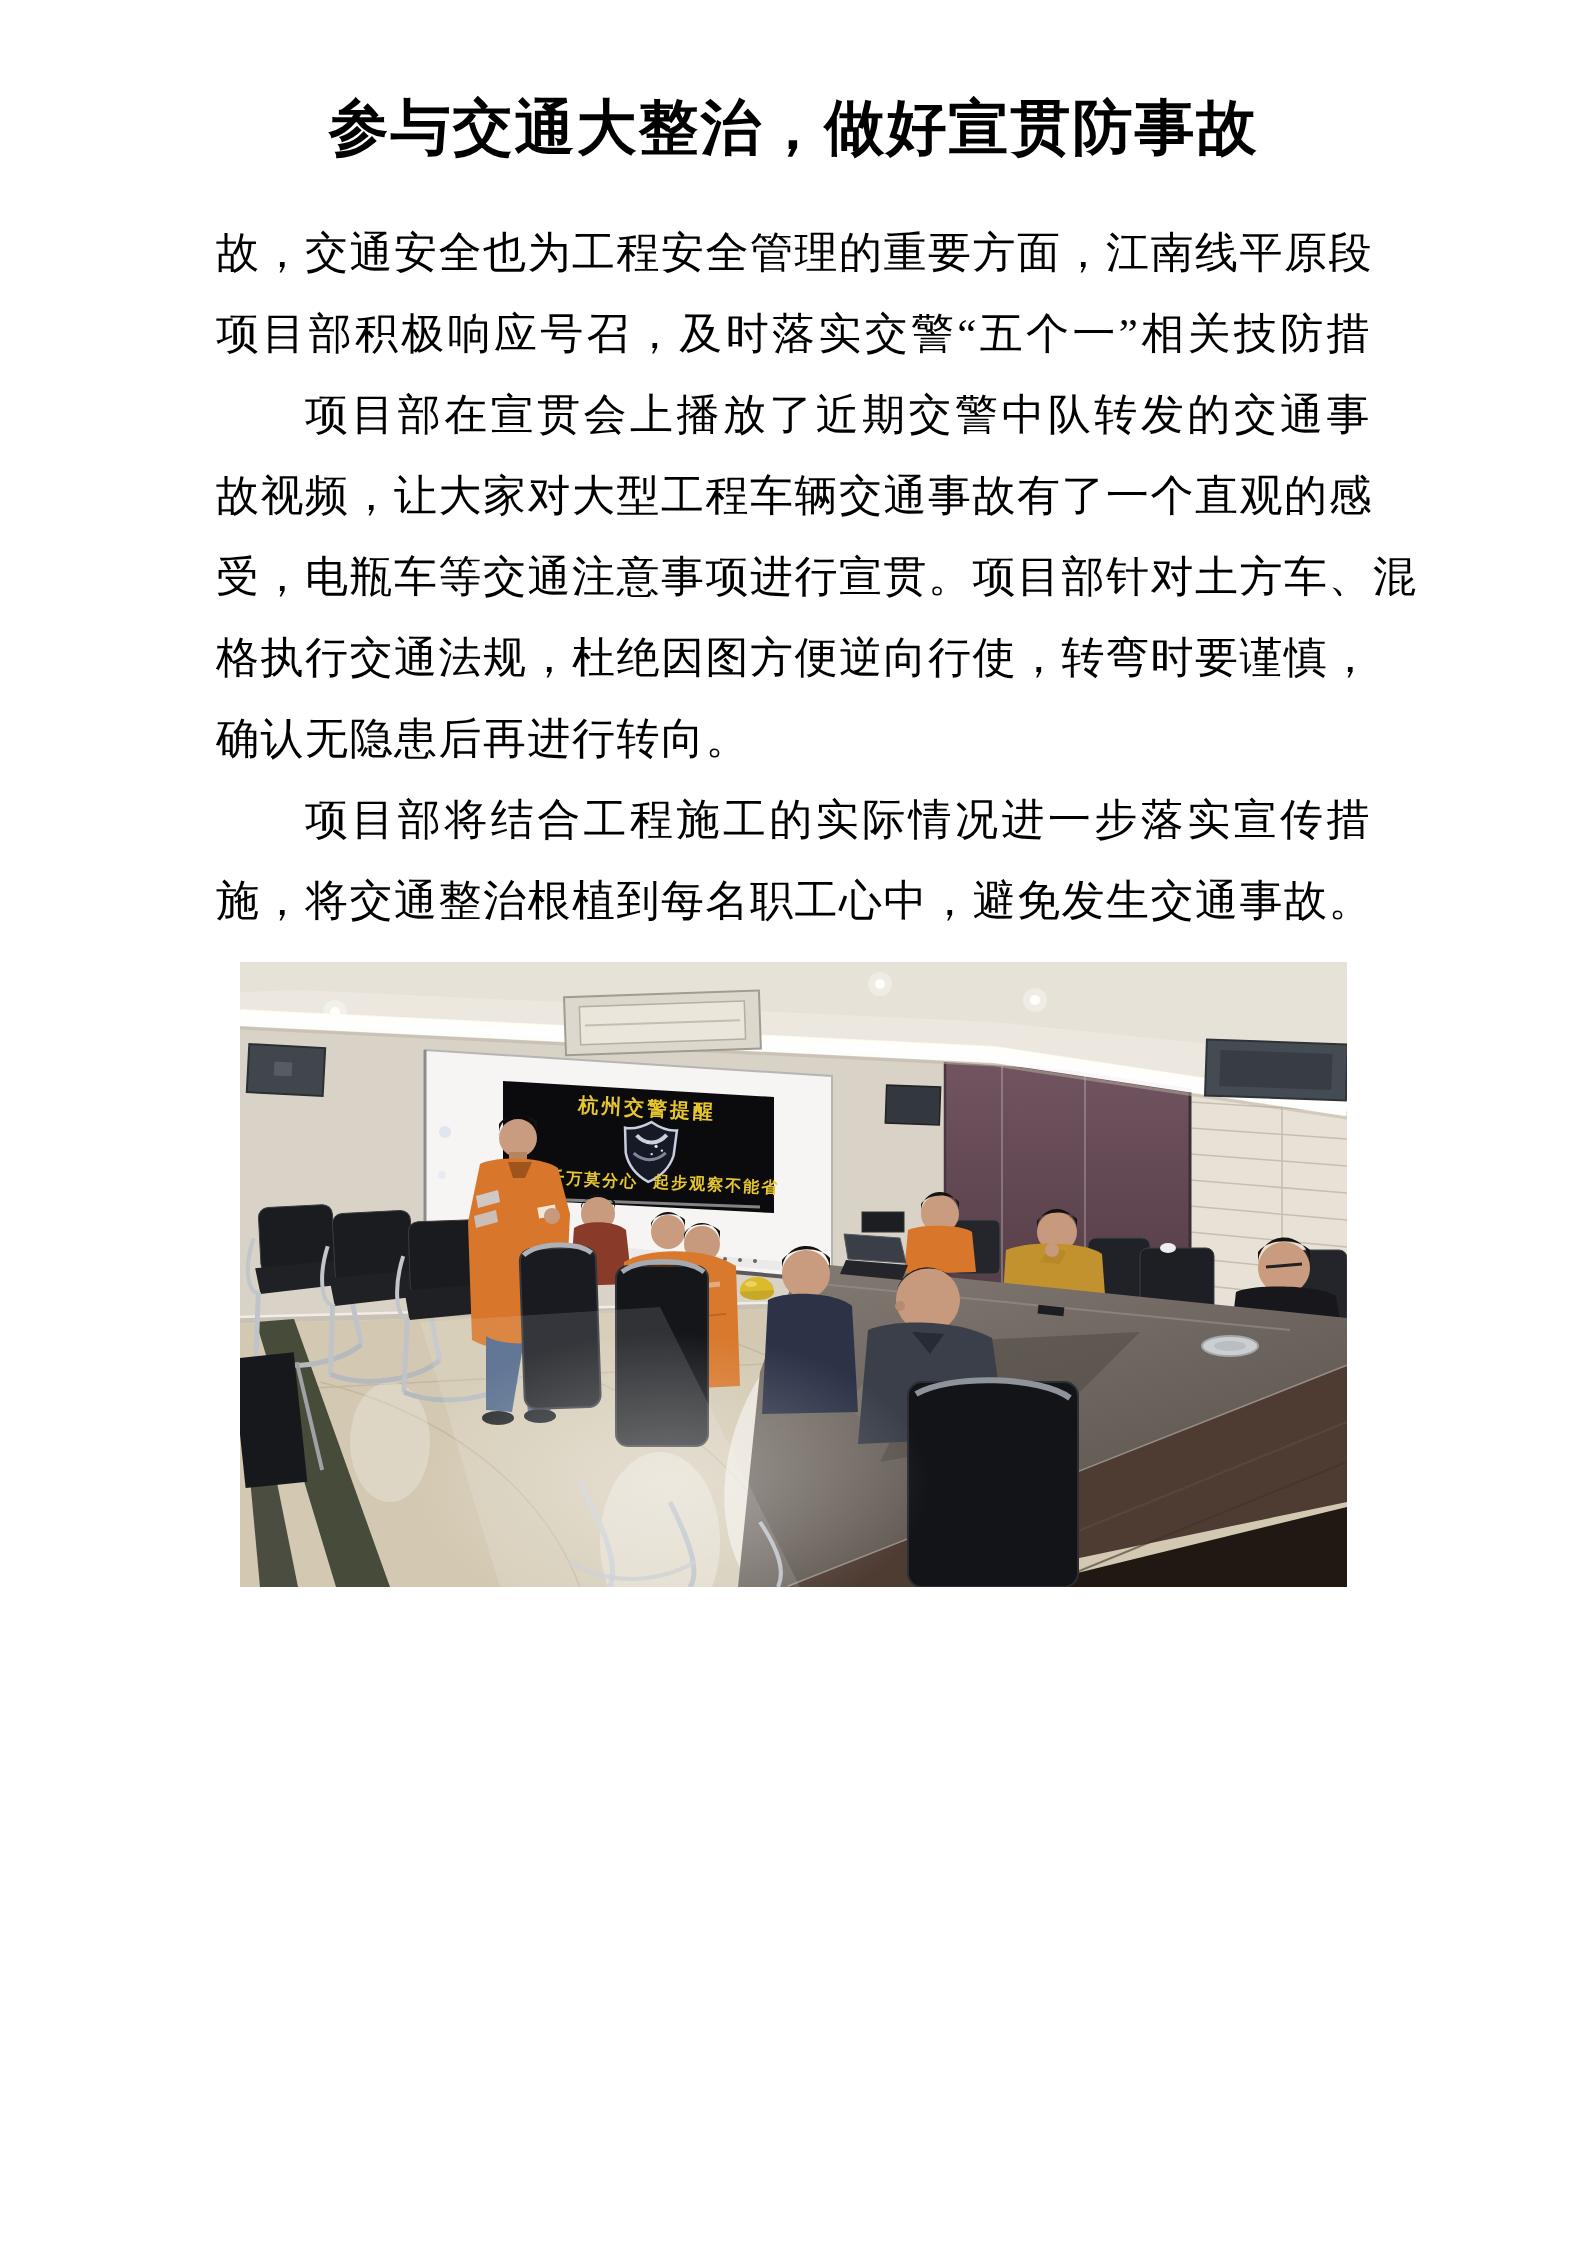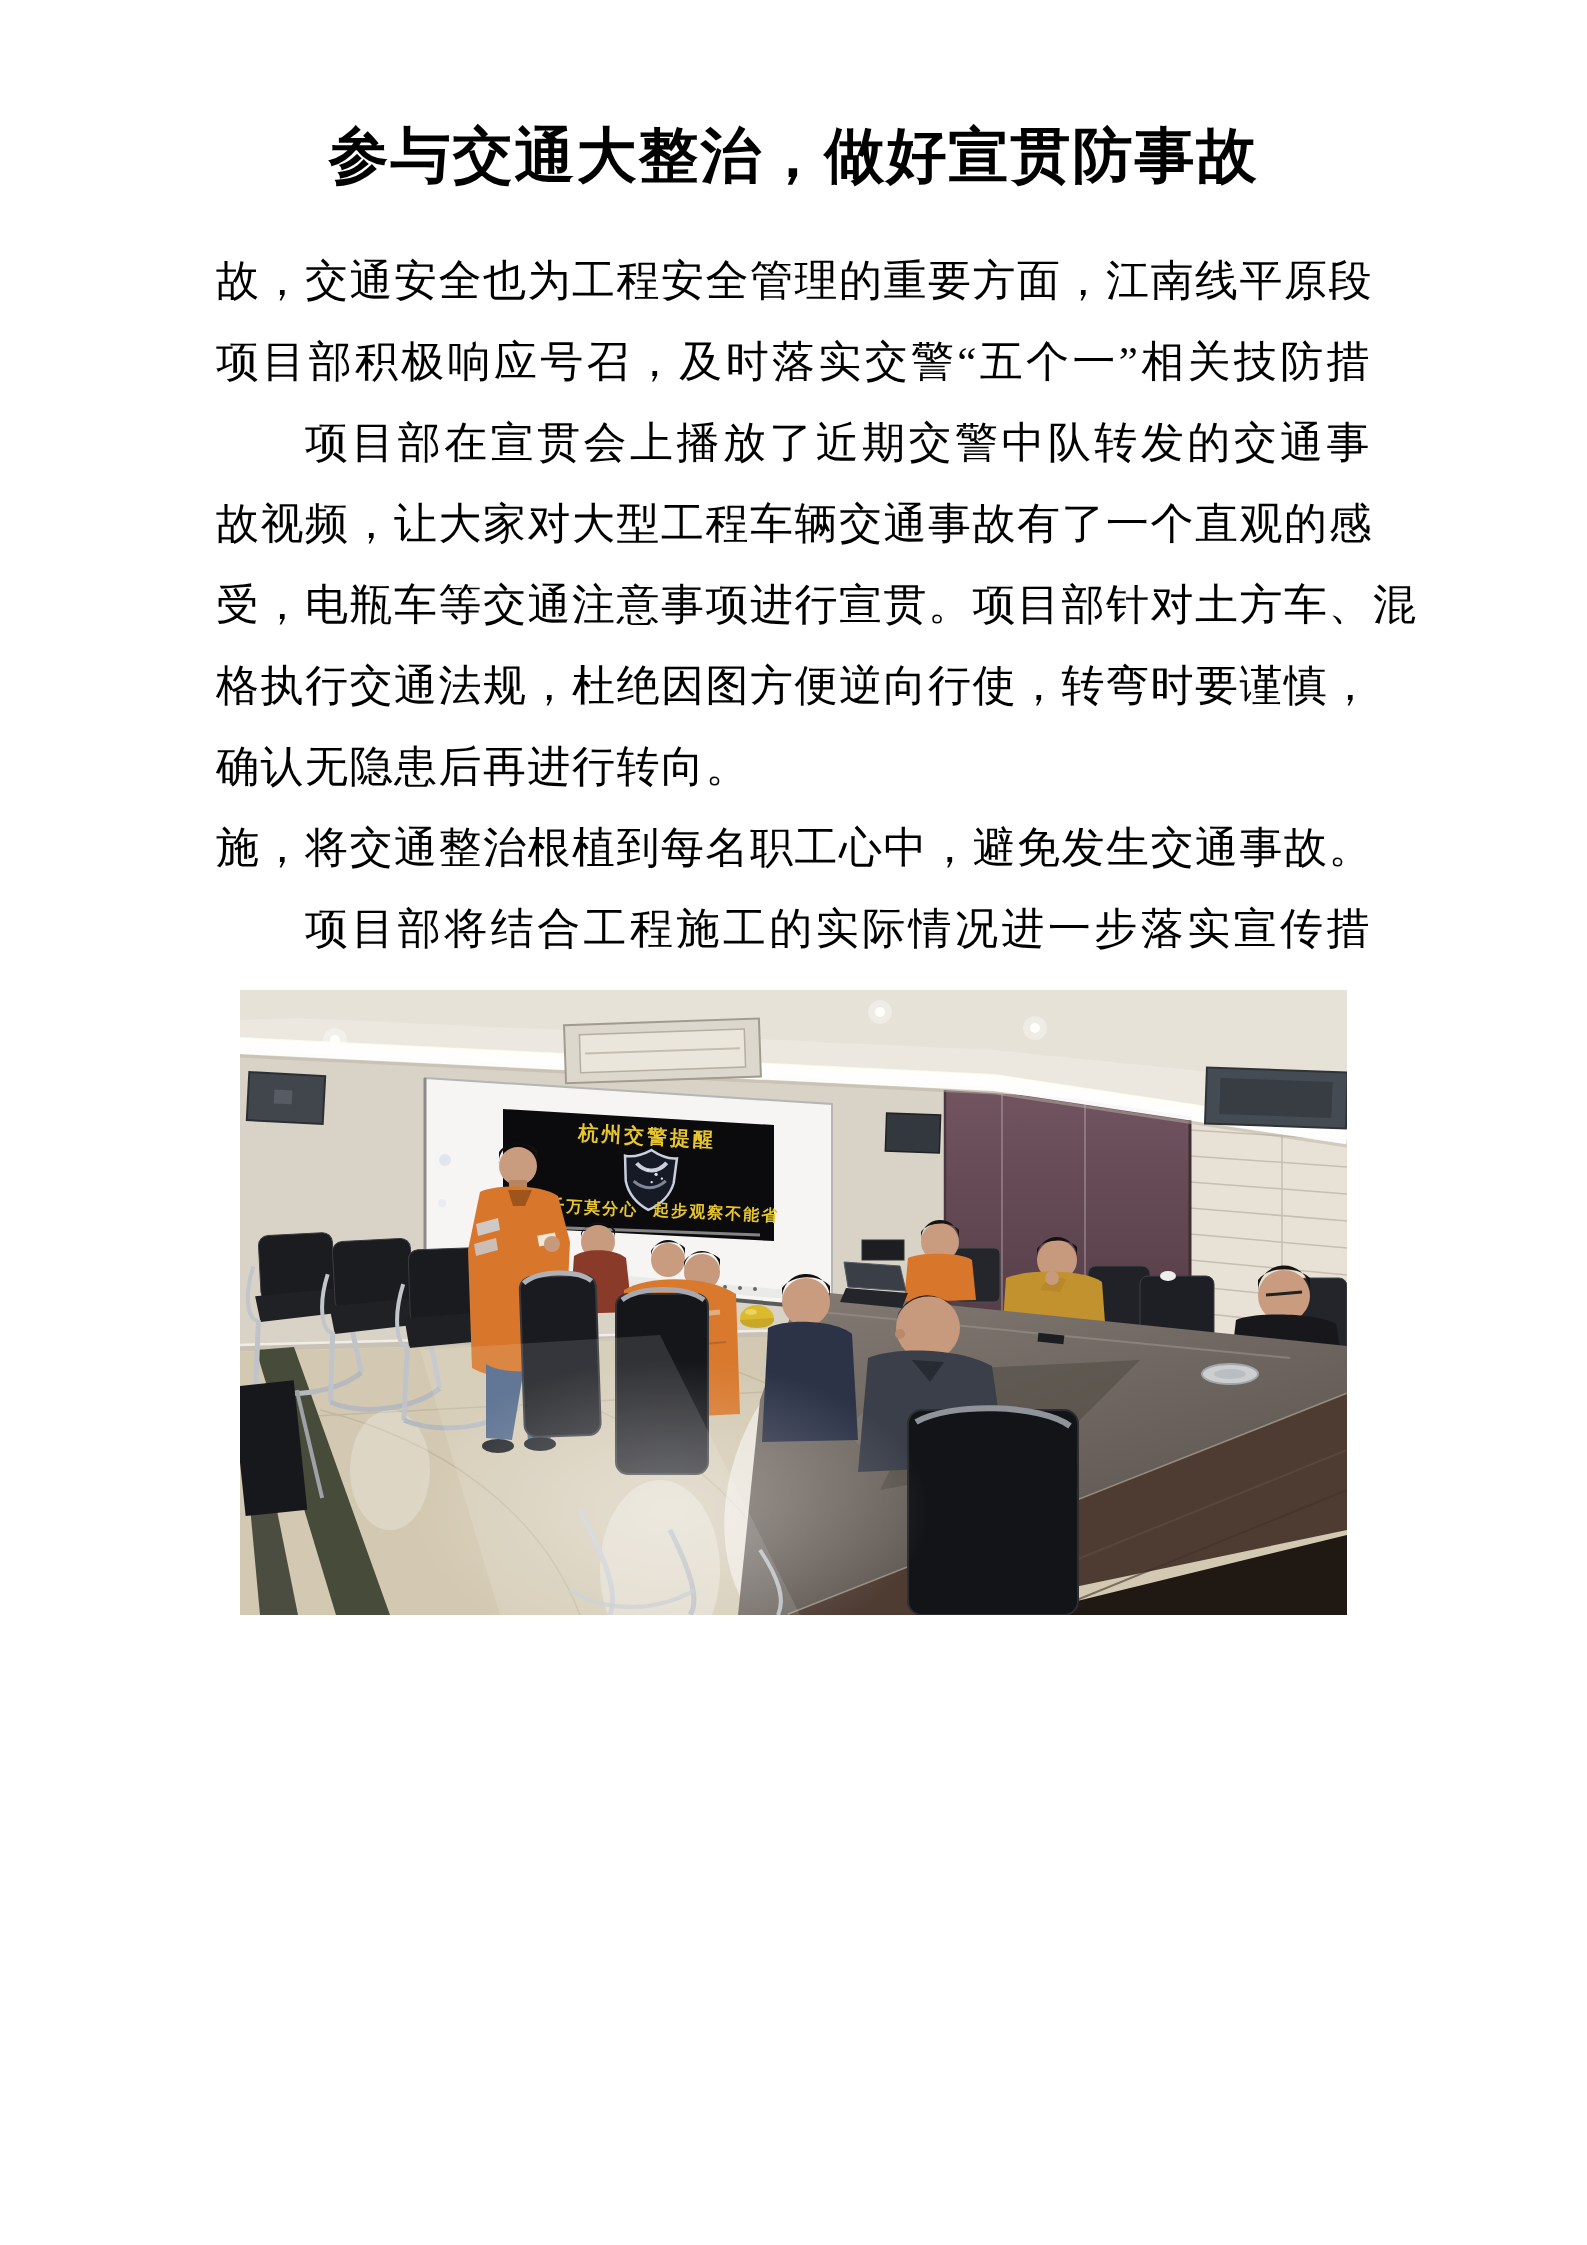--- a/index.html
+++ b/index.html
@@ -6,21 +6,21 @@
   .page{
     position:relative;
     width:1587px;height:2245px;
     background:#ffffff;
     overflow:hidden;
     font-family:"Liberation Serif","DejaVu Serif",serif;
     color:#000;
   }
   .doc-title{
     margin:0;
-    padding-top:120px;
+    padding-top:92px;
     text-align:center;
     font-size:60px;
     line-height:1.2;
     font-weight:bold;
     letter-spacing:2px;
     font-family:"Liberation Serif","DejaVu Serif",serif;
   }
   .body-text{
     margin:48px 216px 0 216px;
   }
@@ -50,22 +50,22 @@
   <h1 class="doc-title">参与交通大整治，做好宣贯防事故</h1>
 
   <div class="body-text">
     <div class="line">故，交通安全也为工程安全管理的重要方面，江南线平原段</div>
     <div class="line">项目部积极响应号召，及时落实交警“五个一”相关技防措</div>
     <div class="line indent">项目部在宣贯会上播放了近期交警中队转发的交通事</div>
     <div class="line">故视频，让大家对大型工程车辆交通事故有了一个直观的感</div>
     <div class="line">受，电瓶车等交通注意事项进行宣贯。项目部针对土方车、混</div>
     <div class="line">格执行交通法规，杜绝因图方便逆向行使，转弯时要谨慎，</div>
     <div class="line end">确认无隐患后再进行转向。</div>
+    <div class="line indent">项目部将结合工程施工的实际情况进一步落实宣传措</div>
     <div class="line end">施，将交通整治根植到每名职工心中，避免发生交通事故。</div>
-    <div class="line indent">项目部将结合工程施工的实际情况进一步落实宣传措</div>
   </div>
 
   <div class="photo-wrap">
     <svg viewBox="0 0 1107 625" xmlns="http://www.w3.org/2000/svg">
       <defs>
         <linearGradient id="gMaroon" x1="0" y1="0" x2="0" y2="1">
           <stop offset="0" stop-color="#715460"></stop>
             <stop offset="1" stop-color="#533c46"></stop>
         </linearGradient>
         <linearGradient id="gTable" x1="0" y1="0" x2="0.6" y2="1">

